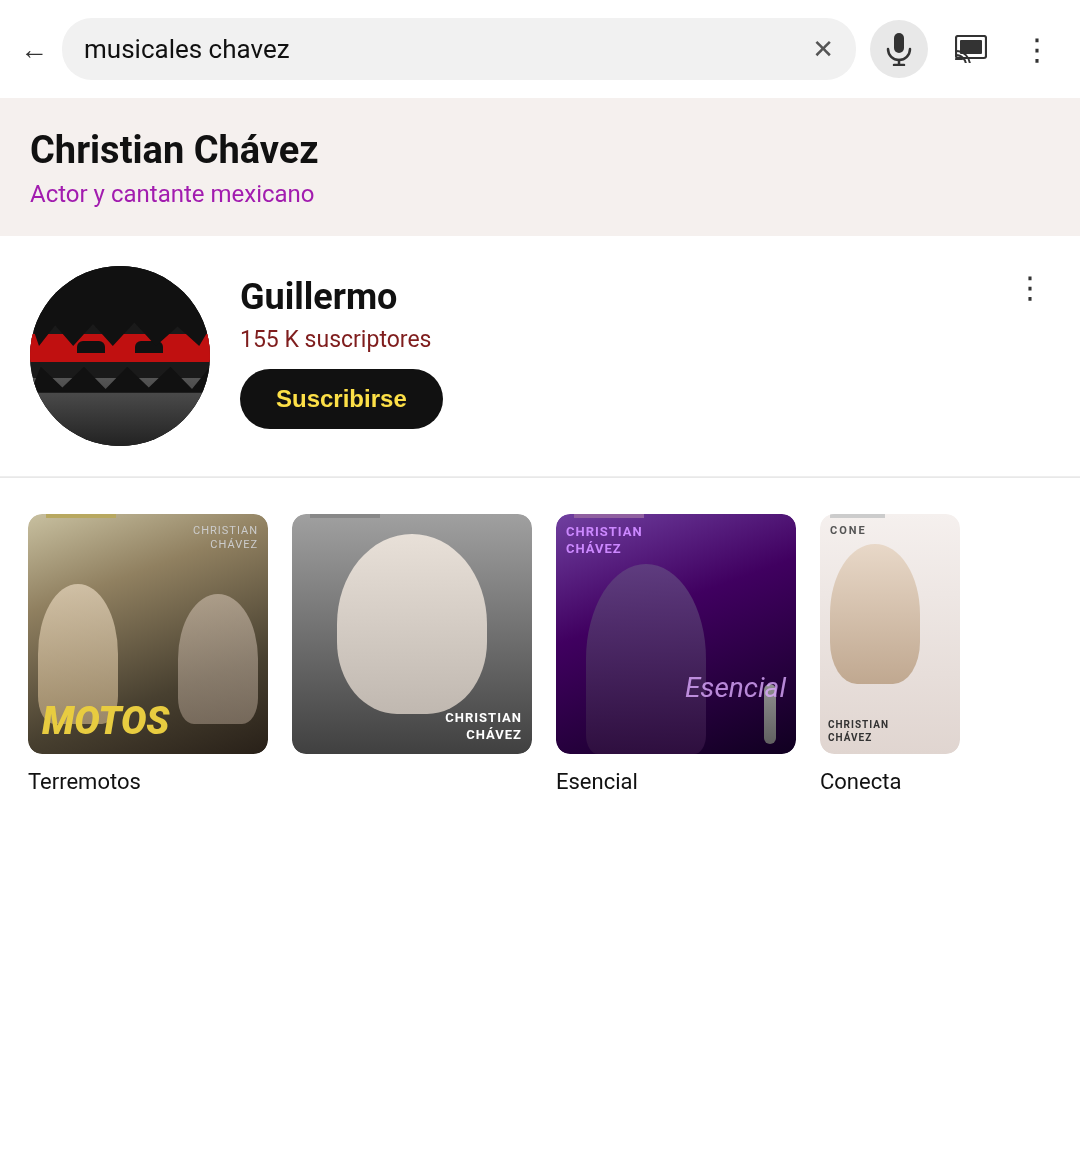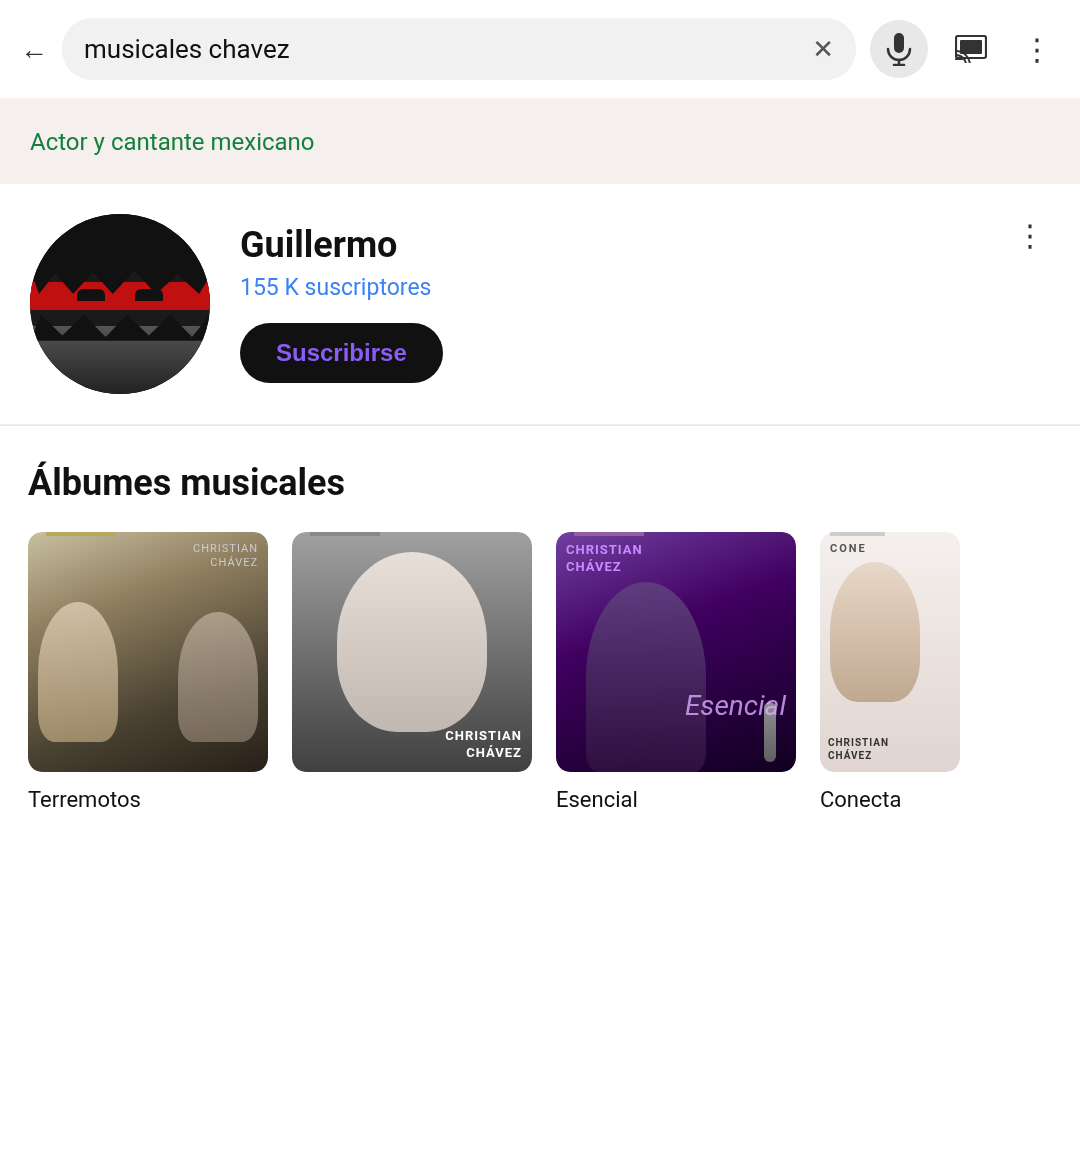--- a/index.html
+++ b/index.html
@@ -72,21 +72,21 @@
       padding: 30px 30px 28px 30px;
     }
     .kp-title {
       font-size: 38px;
       font-weight: 700;
       color: #111;
       margin-bottom: 8px;
     }
     .kp-subtitle {
       font-size: 24px;
-      color: #15803d;
+      color: #a21caf;
     }
 
     
     .channel-card {
       background: #fff;
       padding: 30px 30px;
       display: flex;
       align-items: flex-start;
       gap: 30px;
       border-bottom: 1px solid #eee;
@@ -121,26 +121,26 @@
       color: #111;
       margin-bottom: 8px;
     }
     .channel-handle {
       font-size: 23px;
       color: #555;
       margin-bottom: 8px;
     }
     .channel-subs {
       font-size: 23px;
-      color: #3b82f6;
-      margin-bottom: 22px;
+      color: #7f1d1d;
+      margin-bottom: 16px;
     }
     .subscribe-btn {
       background: #111;
-      color: #8b5cf6;
+      color: #fde047;
       border: none;
       border-radius: 30px;
       padding: 16px 36px;
       font-size: 24px;
       font-weight: 600;
       cursor: pointer;
     }
     .channel-more {
       position: absolute;
       top: 30px;
@@ -223,20 +223,21 @@
       <path d="M1 20c5.523 0 10 4.477 10 10" stroke="#333" stroke-width="2" fill="none" stroke-linecap="round"></path>
       <path d="M1 16c7.732 0 14 6.268 14 14" stroke="#333" stroke-width="2" fill="none" stroke-linecap="round"></path>
     </svg>
   </div>
   <div class="more-dots">
     <span>⋮</span>
   </div>
 </div>
 
 <div class="kp-header">
+  <div class="kp-title">Christian Chávez</div>
   <div class="kp-subtitle">Actor y cantante mexicano</div>
 </div>
 
 <div class="channel-card">
 
   <div class="channel-avatar">
     <div class="avatar-bg"></div>
 
     <div style="position:absolute; top:38%; left:0; width:100%; height:28px; background:#c01010; z-index:2;"></div>
 
@@ -259,33 +260,33 @@
     <div class="channel-subs">155 K suscriptores</div>
     <button class="subscribe-btn">Suscribirse</button>
   </div>
 
   <div class="channel-more">⋮</div>
 </div>
 
 <div class="section-divider"></div>
 
 <div class="albums-section">
-  <div class="albums-title">Álbumes musicales</div>
   <div class="albums-row">
 
     <div class="album-item">
       <div class="album-cover">
 
         <div style="position:absolute;top:-6px;left:18px;width:70px;height:10px;background:#b8a860;border-radius:5px 5px 0 0;z-index:5;"></div>
         <div style="width:100%;height:100%;background:linear-gradient(160deg,#c8c0a0 0%,#908060 30%,#484030 70%,#282018 100%);border-radius:14px;position:relative;overflow:hidden;">
 
           <div style="position:absolute;bottom:30px;left:10px;width:80px;height:140px;background:linear-gradient(180deg,#e8d8c0 0%,#c0a880 100%);border-radius:50% 50% 20% 20%;opacity:0.7;"></div>
           <div style="position:absolute;bottom:30px;right:10px;width:80px;height:130px;background:linear-gradient(180deg,#d0c0b0 0%,#a09080 100%);border-radius:50% 50% 20% 20%;opacity:0.6;"></div>
 
           <div style="position:absolute;bottom:0;left:0;width:100%;padding:10px 14px 14px;z-index:10;">
+            <div style="font-size:38px;font-weight:900;color:#e8cc40;line-height:1;text-transform:uppercase;font-style:italic;">MOTOS</div>
           </div>
 
           <div style="position:absolute;top:10px;right:10px;font-size:11px;color:#ccc;text-align:right;letter-spacing:1px;line-height:1.3;">CHRISTIAN<br>CHÁVEZ</div>
         </div>
       </div>
       <div class="album-name">Terremotos</div>
     </div>
 
     <div class="album-item">
       <div class="album-cover">

